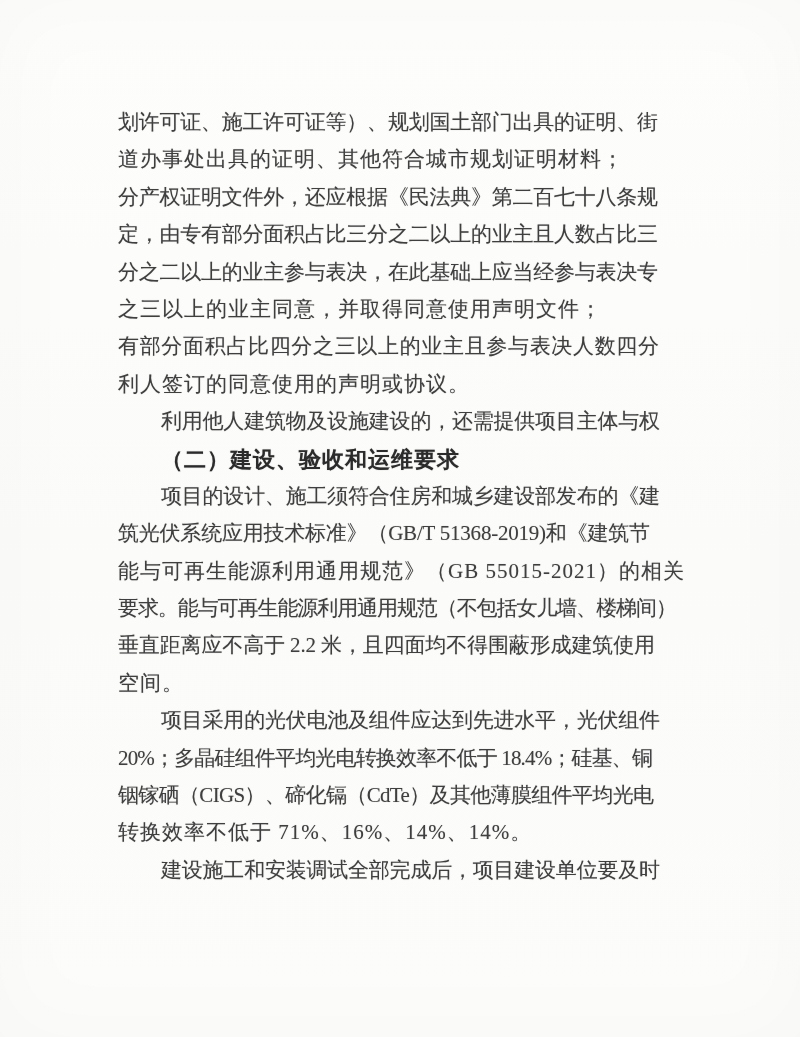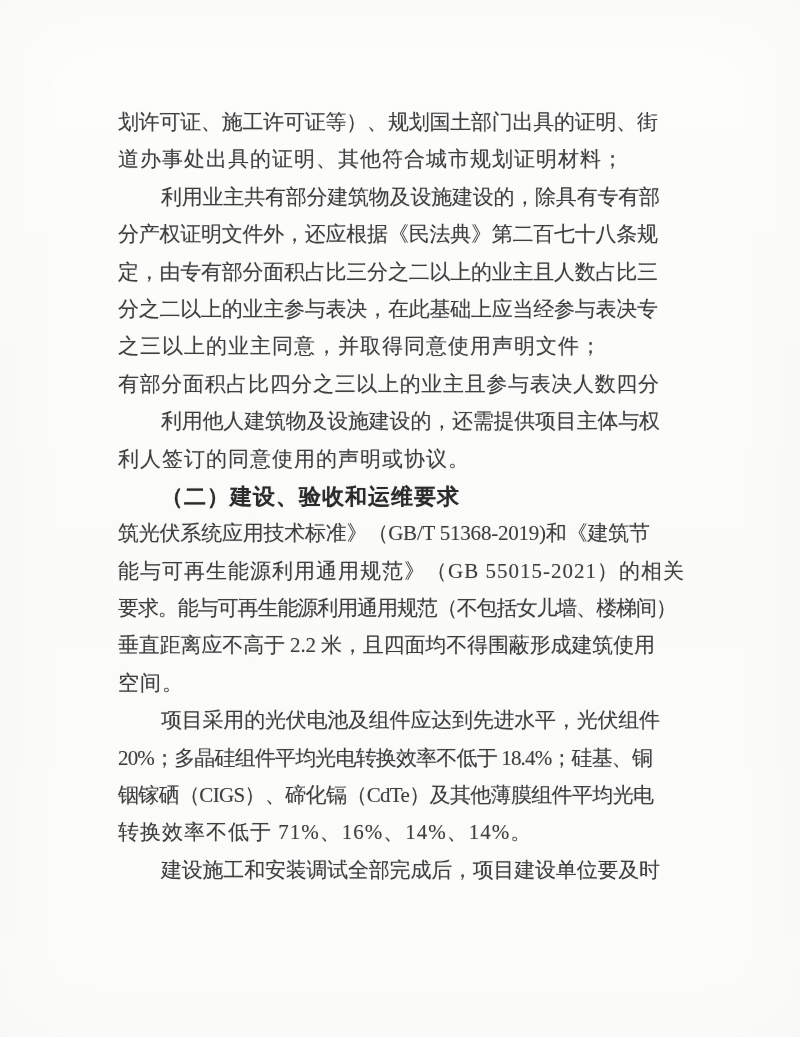--- a/index.html
+++ b/index.html
@@ -53,29 +53,29 @@
     white-space: nowrap;
   }
 </style>
 </head>
 <body>
 
 <div class="page">
   <div class="doc-body">
       <div class="line"><span style="letter-spacing: -0.24px; margin-right: 0.24px;">划许可证、施工许可证等）、规划国土部门出具的证明、街</span></div>
       <div class="line"><span>道办事处出具的证明、其他符合城市规划证明材料；</span></div>
-      <div class="line indent"><span style="letter-spacing: -0.217391px; margin-right: 0.217391px;">利用业主共有部分建筑物及设施建设的，除具有专有部</span></div>
       <div class="line"><span style="letter-spacing: -0.24px; margin-right: 0.24px;">分产权证明文件外，还应根据《民法典》第二百七十八条规</span></div>
       <div class="line"><span style="letter-spacing: -0.24px; margin-right: 0.24px; text-align: right;">定，由专有部分面积占比三分之二以上的业主且人数占比三</span></div>
       <div class="line"><span style="letter-spacing: -0.24px; margin-right: 0.24px;">分之二以上的业主参与表决，在此基础上应当经参与表决专</span></div>
       <div class="line"><span>之三以上的业主同意，并取得同意使用声明文件；</span></div>
       <div class="line"><span style="letter-spacing: 0.666667px; margin-right: -0.666667px;">有部分面积占比四分之三以上的业主且参与表决人数四分</span></div>
+      <div class="line"><span>利人签订的同意使用的声明或协议。</span></div>
       <div class="line indent"><span style="letter-spacing: -0.217391px; margin-right: 0.217391px;">利用他人建筑物及设施建设的，还需提供项目主体与权</span></div>
-      <div class="line"><span>利人签订的同意使用的声明或协议。</span></div>
       <div class="line indent bold"><span>（二）建设、验收和运维要求</span></div>
+      <div class="line indent"><span style="letter-spacing: -0.217391px; margin-right: 0.217391px;">项目的设计、施工须符合住房和城乡建设部发布的《建</span></div>
       <div class="line"><span style="letter-spacing: -0.218277px; margin-right: 0.218277px;">筑光伏系统应用技术标准》（GB/T 51368-2019)和《建筑节</span></div>
       <div class="line"><span>能与可再生能源利用通用规范》（GB 55015-2021）的相关</span></div>
       <div class="line"><span style="letter-spacing: -1.07692px; margin-right: 1.07692px;">要求。能与可再生能源利用通用规范（不包括女儿墙、楼梯间）</span></div>
       <div class="line"><span style="letter-spacing: -0.133929px; margin-right: 0.133929px;">垂直距离应不高于 2.2 米，且四面均不得围蔽形成建筑使用</span></div>
       <div class="line"><span>空间。</span></div>
       <div class="line indent"><span style="letter-spacing: -0.217391px; margin-right: 0.217391px;">项目采用的光伏电池及组件应达到先进水平，光伏组件</span></div>
       <div class="line"><span style="letter-spacing: -0.833333px; margin-right: 0.833333px;">20%；多晶硅组件平均光电转换效率不低于 18.4%；硅基、铜</span></div>
       <div class="line"><span style="letter-spacing: -0.656789px; margin-right: 0.656789px;">铟镓硒（CIGS）、碲化镉（CdTe）及其他薄膜组件平均光电</span></div>
       <div class="line"><span>转换效率不低于 71%、16%、14%、14%。</span></div>
       <div class="line indent"><span style="letter-spacing: -0.217391px; margin-right: 0.217391px;">建设施工和安装调试全部完成后，项目建设单位要及时</span></div>

